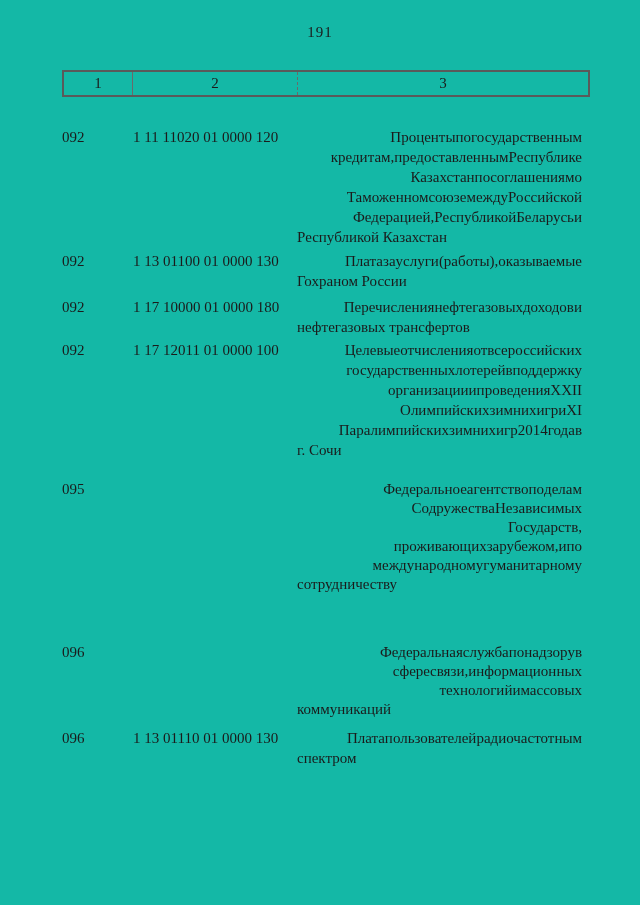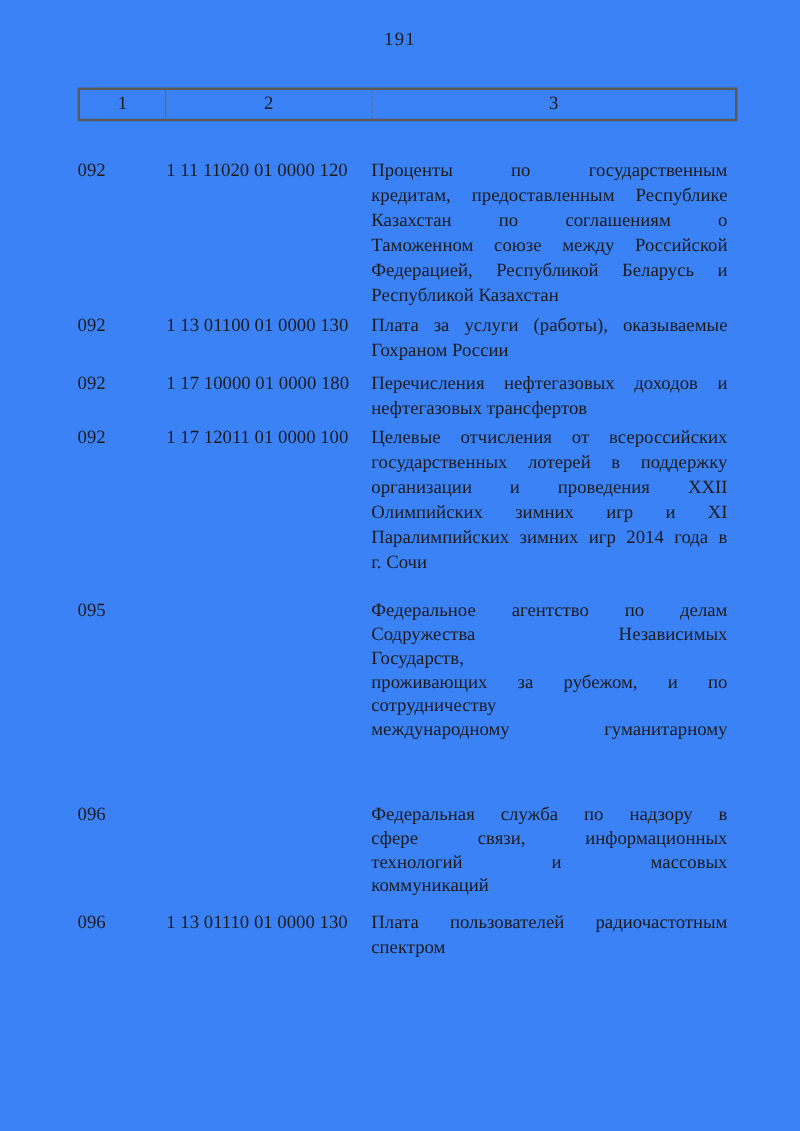--- a/index.html
+++ b/index.html
@@ -1,21 +1,21 @@
 <!DOCTYPE html>
 <html><head>
 <meta charset="utf-8">
 <style>
   html, body { margin: 0; padding: 0; background: #ffffff; }
 
   .page {
     position: relative;
     width: 640px;
     height: 905px;
-    background: #3b82f6;
+    background: #14b8a6;
     color: #1b1b1b;
     font-family: "Liberation Serif", serif;
     font-size: 15px;
     box-sizing: border-box;
     padding-top: 22px;
     overflow: hidden;
   }
 
   .page-number {
     text-align: center;
@@ -52,21 +52,21 @@
   .row .c1 { width: 68px; text-align: left; flex: none; }
   .row .c2 { width: 165px; box-sizing: border-box; padding-left: 3px; flex: none; white-space: nowrap; }
   .row .c3 { width: 295px; box-sizing: border-box; padding: 0 8px 0 2px; flex: none; }
 
   .row.agency { font-weight: normal; line-height: 19px; }
 
   
   .line { width: 100%; }
   .line.just {
     display: flex;
-    justify-content: space-between;
+    justify-content: flex-end;
     flex-wrap: nowrap;
   }
   .line.just span { white-space: nowrap; }
 
   
   .row:nth-child(1) { margin-top: 30px; }
   .row:nth-child(2) { margin-top: 4px; }
   .row:nth-child(3) { margin-top: 6px; }
   .row:nth-child(4) { margin-top: 3px; }
   .row:nth-child(5) { margin-top: 20px; }
@@ -207,25 +207,25 @@
           <div class="line just">
             <span>Государств,</span>
           </div>
           <div class="line just">
             <span>проживающих</span>
             <span>за</span>
             <span>рубежом,</span>
             <span>и</span>
             <span>по</span>
           </div>
-          <div class="line">сотрудничеству</div>
           <div class="line just">
             <span>международному</span>
             <span>гуманитарному</span>
           </div>
+          <div class="line">сотрудничеству</div>
         </div>
       </div>
       <div class="row agency">
         <div class="c1">096</div>
         <div class="c2"></div>
         <div class="c3">
           <div class="line just">
             <span>Федеральная</span>
             <span>служба</span>
             <span>по</span>

